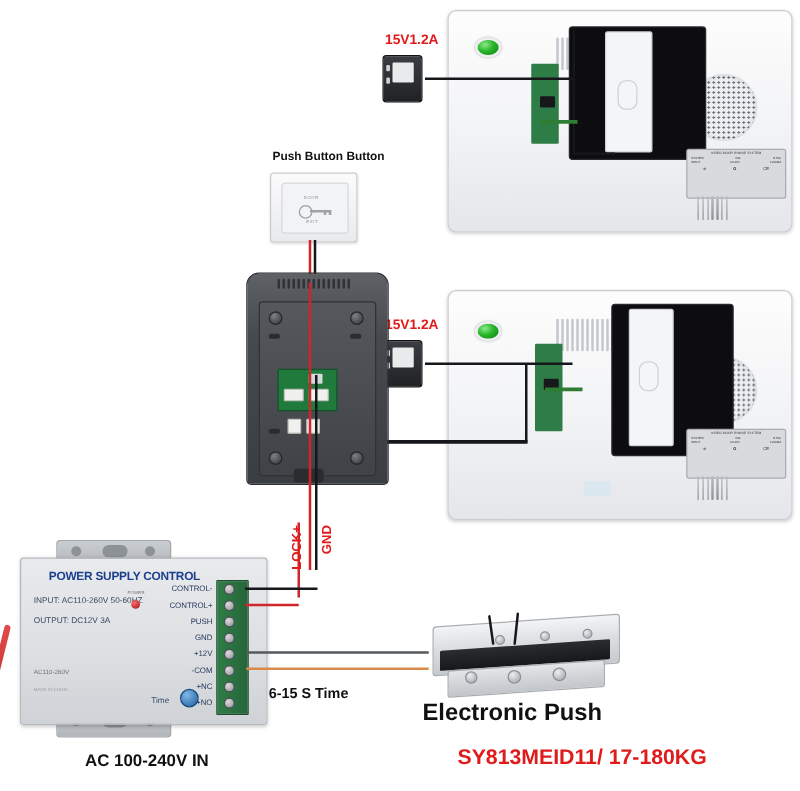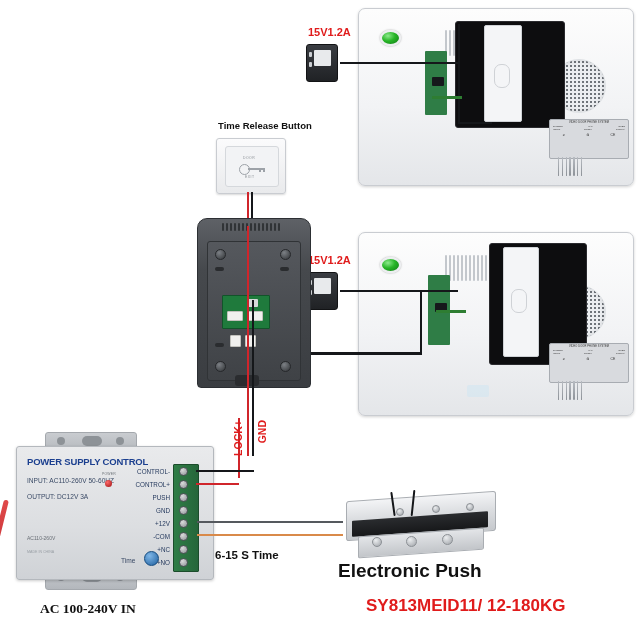--- a/index.html
+++ b/index.html
@@ -270,21 +270,21 @@
 <div class="wire w-black abs" style="left:420px;top:292px;width:2px;height:62px;"></div>
 <div class="wire w-black abs" style="left:300px;top:352px;width:122px;height:3px;"></div>
 <div class="wire w-gray abs" style="left:436px;top:310px;width:30px;height:3px;background:#2e7d32;"></div>
 
 <div class="adapter abs" style="left:306px;top:272px;width:30px;height:36px;"></div>
 <div class="adapter-lbl abs" style="left:314px;top:278px;width:17px;height:16px;"></div>
 <div class="adapter-prong abs" style="left:309px;top:280px;width:3px;height:5px;"></div>
 <div class="adapter-prong abs" style="left:309px;top:290px;width:3px;height:5px;"></div>
 <div class="callout red-text abs" style="left:308px;top:254px;font-size:11px;">15V1.2A</div>
 
-<div class="callout abs" style="left:218px;top:120px;font-size:9.5px;">Time Release Button</div>
+<div class="callout abs" style="left:218px;top:120px;font-size:9.5px;">Push Button Button</div>
 
 <div class="pb-plate abs" style="left:216px;top:138px;width:68px;height:54px;">
   <div class="pb-inner" style="left:8px;top:7px;width:52px;height:39px;">
     <div class="pb-txt" style="left:17px;top:9px;">DOOR</div>
     <div class="pb-keyring" style="left:13px;top:17px;width:9px;height:9px;"></div>
     <div class="pb-keystem" style="left:22px;top:21px;width:17px;height:1.6px;"></div>
     <div class="pb-tooth" style="left:33px;top:21px;width:1.6px;height:4px;"></div>
     <div class="pb-tooth" style="left:37px;top:21px;width:1.6px;height:4px;"></div>
     <div class="pb-txt" style="left:19px;top:28px;">EXIT</div>
   </div>
@@ -340,21 +340,21 @@
 <div class="psu-slot abs" style="left:57px;top:437px;width:8px;height:8px;"></div>
 <div class="psu-slot abs" style="left:82px;top:436px;width:20px;height:10px;border-radius:5px;"></div>
 <div class="psu-slot abs" style="left:116px;top:437px;width:8px;height:8px;"></div>
 
 <div class="psu-ear abs" style="left:45px;top:568px;width:90px;height:20px;"></div>
 <div class="psu-slot abs" style="left:57px;top:573px;width:8px;height:8px;"></div>
 <div class="psu-slot abs" style="left:82px;top:572px;width:20px;height:10px;border-radius:5px;"></div>
 <div class="psu-slot abs" style="left:116px;top:573px;width:8px;height:8px;"></div>
 
 <div class="psu-body abs" style="left:16px;top:446px;width:196px;height:132px;">
-  <div class="psu-title" style="left:10px;top:9px;text-align:center;">POWER SUPPLY CONTROL</div>
+  <div class="psu-title" style="left:22px;top:9px;text-align:center;">POWER SUPPLY CONTROL</div>
   <div class="psu-line" style="left:10px;top:30px;">INPUT: AC110-260V 50-60HZ</div>
   <div class="psu-line" style="left:10px;top:46px;">OUTPUT: DC12V  3A</div>
   <div class="psu-small" style="left:10px;top:88px;">AC110-260V</div>
   <div class="psu-tiny" style="left:10px;top:103px;">MADE IN CHINA</div>
 
   <div class="psu-pwr-label" style="left:85px;top:25px;">POWER</div>
   <div class="psu-led" style="left:88px;top:33px;"></div>
 
   <div class="psu-line" style="left:104px;top:110px;">Time</div>
   <div class="time-knob" style="left:127px;top:104px;"></div>
@@ -382,31 +382,31 @@
 <div class="callout abs" style="left:215px;top:549px;font-size:11.5px;">6-15 S Time</div>
 
 <div class="wire w-black abs" style="left:196px;top:470px;width:58px;height:1.6px;"></div>
 <div class="wire w-red abs" style="left:196px;top:483px;width:43px;height:1.6px;"></div>
 <div class="wire w-gray abs" style="left:197px;top:521px;width:146px;height:2px;"></div>
 <div class="wire w-orange abs" style="left:197px;top:534px;width:146px;height:2px;"></div>
 
 <div class="wire w-red abs" style="left:4px;top:500px;width:5px;height:100px;
             background:linear-gradient(180deg,#e04a4a,#b52027);
             transform:rotate(14deg);transform-origin:top center;border-radius:3px;"></div>
-<div class="callout abs" style="left:40px;top:601px;font-size:13.5px;font-family:Liberation Serif, serif;">AC 100-240V IN</div>
+<div class="callout abs" style="left:68px;top:601px;font-size:13.5px;">AC 100-240V IN</div>
 
 <div class="lock-body abs" style="left:346px;top:496px;width:148px;height:38px;
             transform:skewY(-4deg);"></div>
 <div class="lock-face abs" style="left:352px;top:516px;width:136px;height:16px;transform:skewY(-4deg);"></div>
 <div class="lock-brkt abs" style="left:358px;top:532px;width:124px;height:20px;transform:skewY(-4deg);"></div>
 <div class="lock-screw abs" style="left:372px;top:537px;width:8px;height:8px;"></div>
 <div class="lock-screw abs" style="left:406px;top:536px;width:9px;height:9px;"></div>
 <div class="lock-screw abs" style="left:442px;top:534px;width:9px;height:9px;"></div>
 <div class="lock-screw abs" style="left:396px;top:508px;width:6px;height:6px;"></div>
 <div class="lock-screw abs" style="left:432px;top:505px;width:6px;height:6px;"></div>
 <div class="lock-screw abs" style="left:466px;top:503px;width:6px;height:6px;"></div>
 <div class="wire w-black abs" style="left:392px;top:492px;width:2px;height:24px;
             border-radius:2px;transform:rotate(-8deg);"></div>
 <div class="wire w-black abs" style="left:412px;top:490px;width:2px;height:26px;
             border-radius:2px;transform:rotate(6deg);"></div>
 
 <div class="callout abs" style="left:338px;top:560px;font-size:19px;">Electronic Push</div>
-<div class="callout red-text abs" style="left:366px;top:596px;font-size:17px;">SY813MEID11/ 12-180KG</div>
+<div class="callout red-text abs" style="left:366px;top:596px;font-size:17px;">SY813MEID11/ 17-180KG</div>
 
 </body></html>

